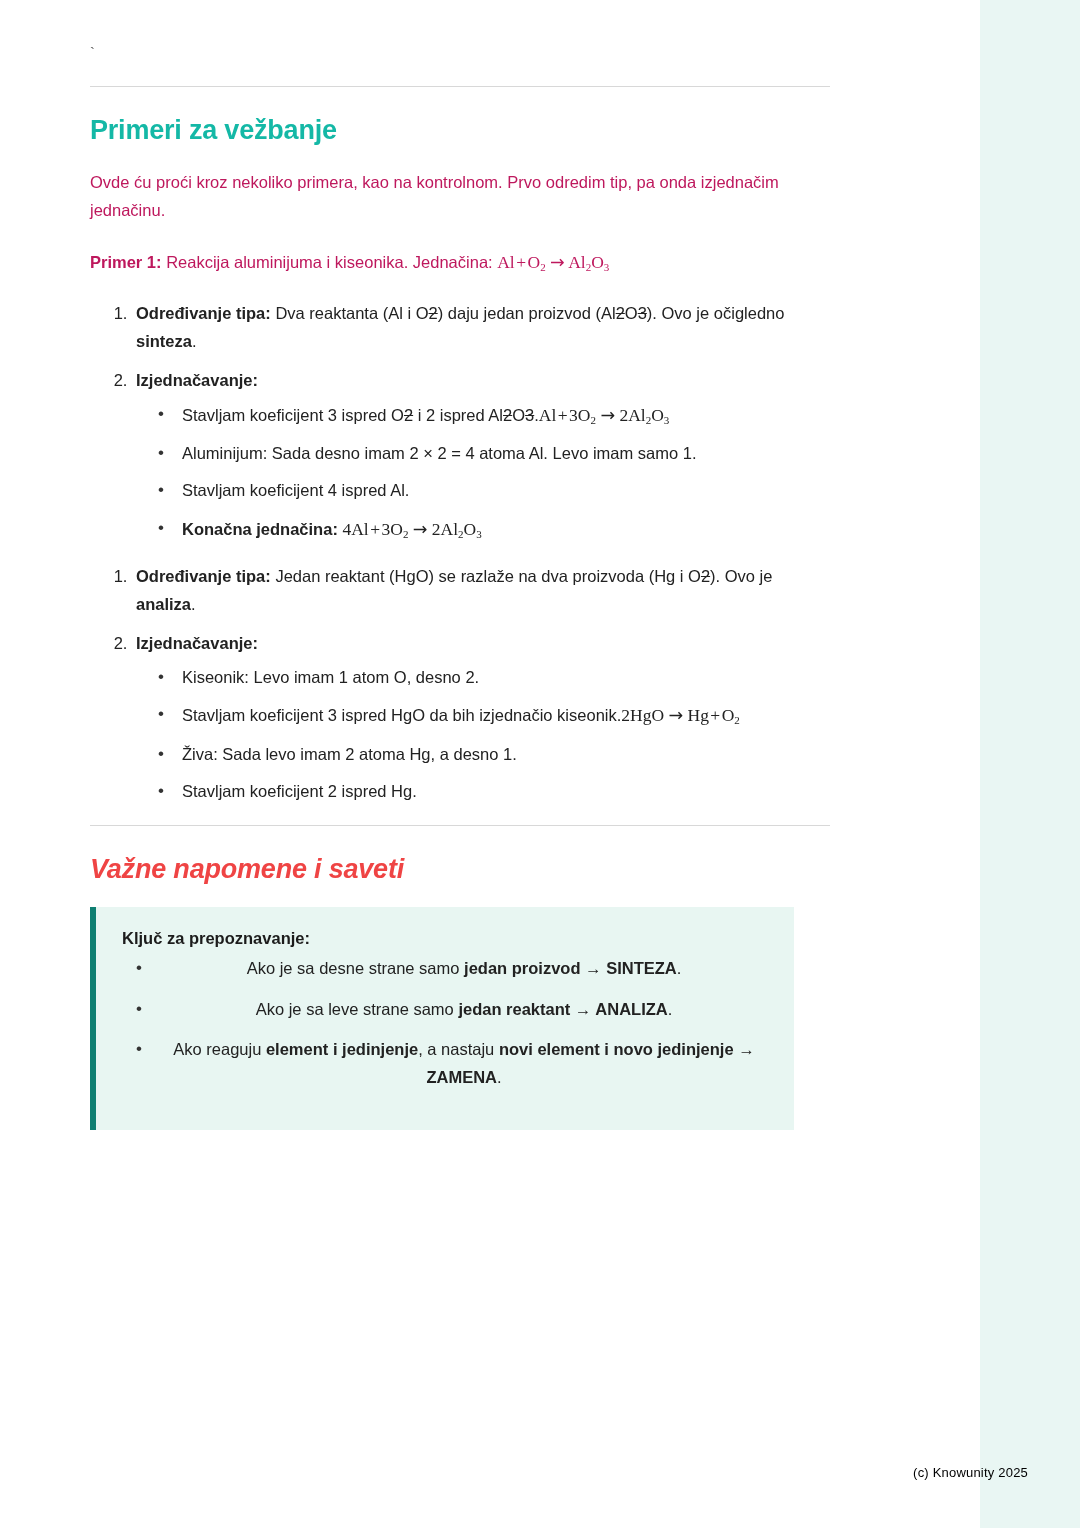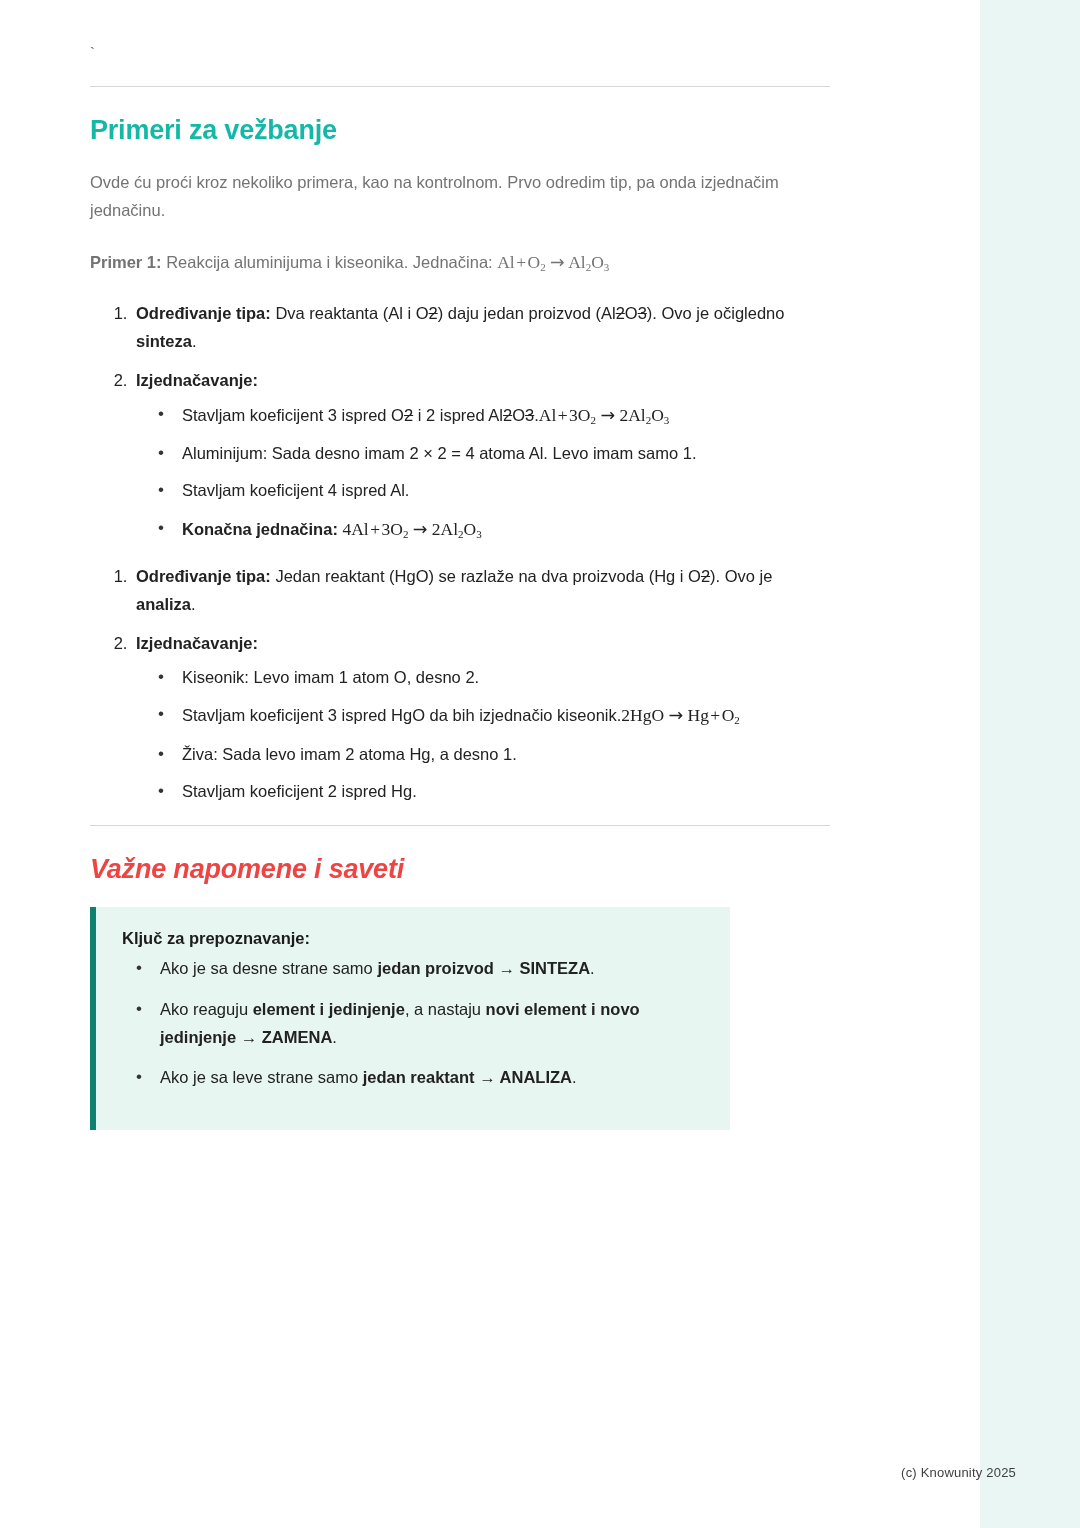--- a/index.html
+++ b/index.html
@@ -62,21 +62,21 @@
     letter-spacing: -0.2px;
   }
   h2.section-title.dark {
     color: #ef4444;
     font-style: italic;
   }
   p.para {
     font-size: 16.5px;
     line-height: 1.72;
     margin: 0 0 22px 0;
-    color: #737373;
+    color: #be185d;
   }
   .b { font-weight: bold; }
   
   .math {
     font-family: "Liberation Serif", serif;
     font-size: 17.5px;
     white-space: nowrap;
   }
   .math sub {
     font-size: 11px;
@@ -111,39 +111,39 @@
     left: 0;
     top: -1px;
     font-size: 17px;
     color: #333;
   }
   .callout {
     margin-top: 20px;
     background: #e8f6f2;
     border-left: 6px solid #0f7f72;
     padding: 22px 26px 26px 26px;
-    width: 640px;
+    width: 704px;
     box-sizing: border-box;
   }
   .callout-title {
     font-weight: bold;
     font-size: 16.5px;
     margin: 0 0 6px 0;
     color: #1c1c1c;
   }
   .callout ul.bullets {
     padding-left: 14px;
   }
-  .callout ul.bullets > li { margin-bottom: 12px; }
+  .callout ul.bullets > li { margin-bottom: 12px; text-align: center; }
   .watermark {
     position: absolute;
-    right: 64px;
+    right: 52px;
     bottom: 48px;
     font-size: 13px;
-    color: #404040;
+    color: #000000;
     letter-spacing: 0.2px;
   }
   .arrow { font-family: "DejaVu Sans", sans-serif; }
 </style>
 </head>
 <body>
 
 <div class="page">
 
   <div class="right-strip-outer"></div>
@@ -219,24 +219,24 @@
 
     <h2 class="section-title dark">Važne napomene i saveti</h2>
 
     <div class="callout">
       <p class="callout-title">Ključ za prepoznavanje:</p>
       <ul class="bullets">
         <li>
           <span>Ako je sa desne strane samo </span><span class="b">jedan proizvod → SINTEZA</span><span>.</span>
         </li>
         <li>
-          <span>Ako reaguju </span><span class="b">element i jedinjenje</span><span>, a nastaju </span><span class="b">novi element i novo jedinjenje → ZAMENA</span><span>.</span>
+          <span>Ako je sa leve strane samo </span><span class="b">jedan reaktant → ANALIZA</span><span>.</span>
         </li>
         <li>
-          <span>Ako je sa leve strane samo </span><span class="b">jedan reaktant → ANALIZA</span><span>.</span>
+          <span>Ako reaguju </span><span class="b">element i jedinjenje</span><span>, a nastaju </span><span class="b">novi element i novo jedinjenje → ZAMENA</span><span>.</span>
         </li>
       </ul>
     </div>
 
   </div>
 
   <div class="watermark">(c) Knowunity 2025</div>
 
 </div>
 

